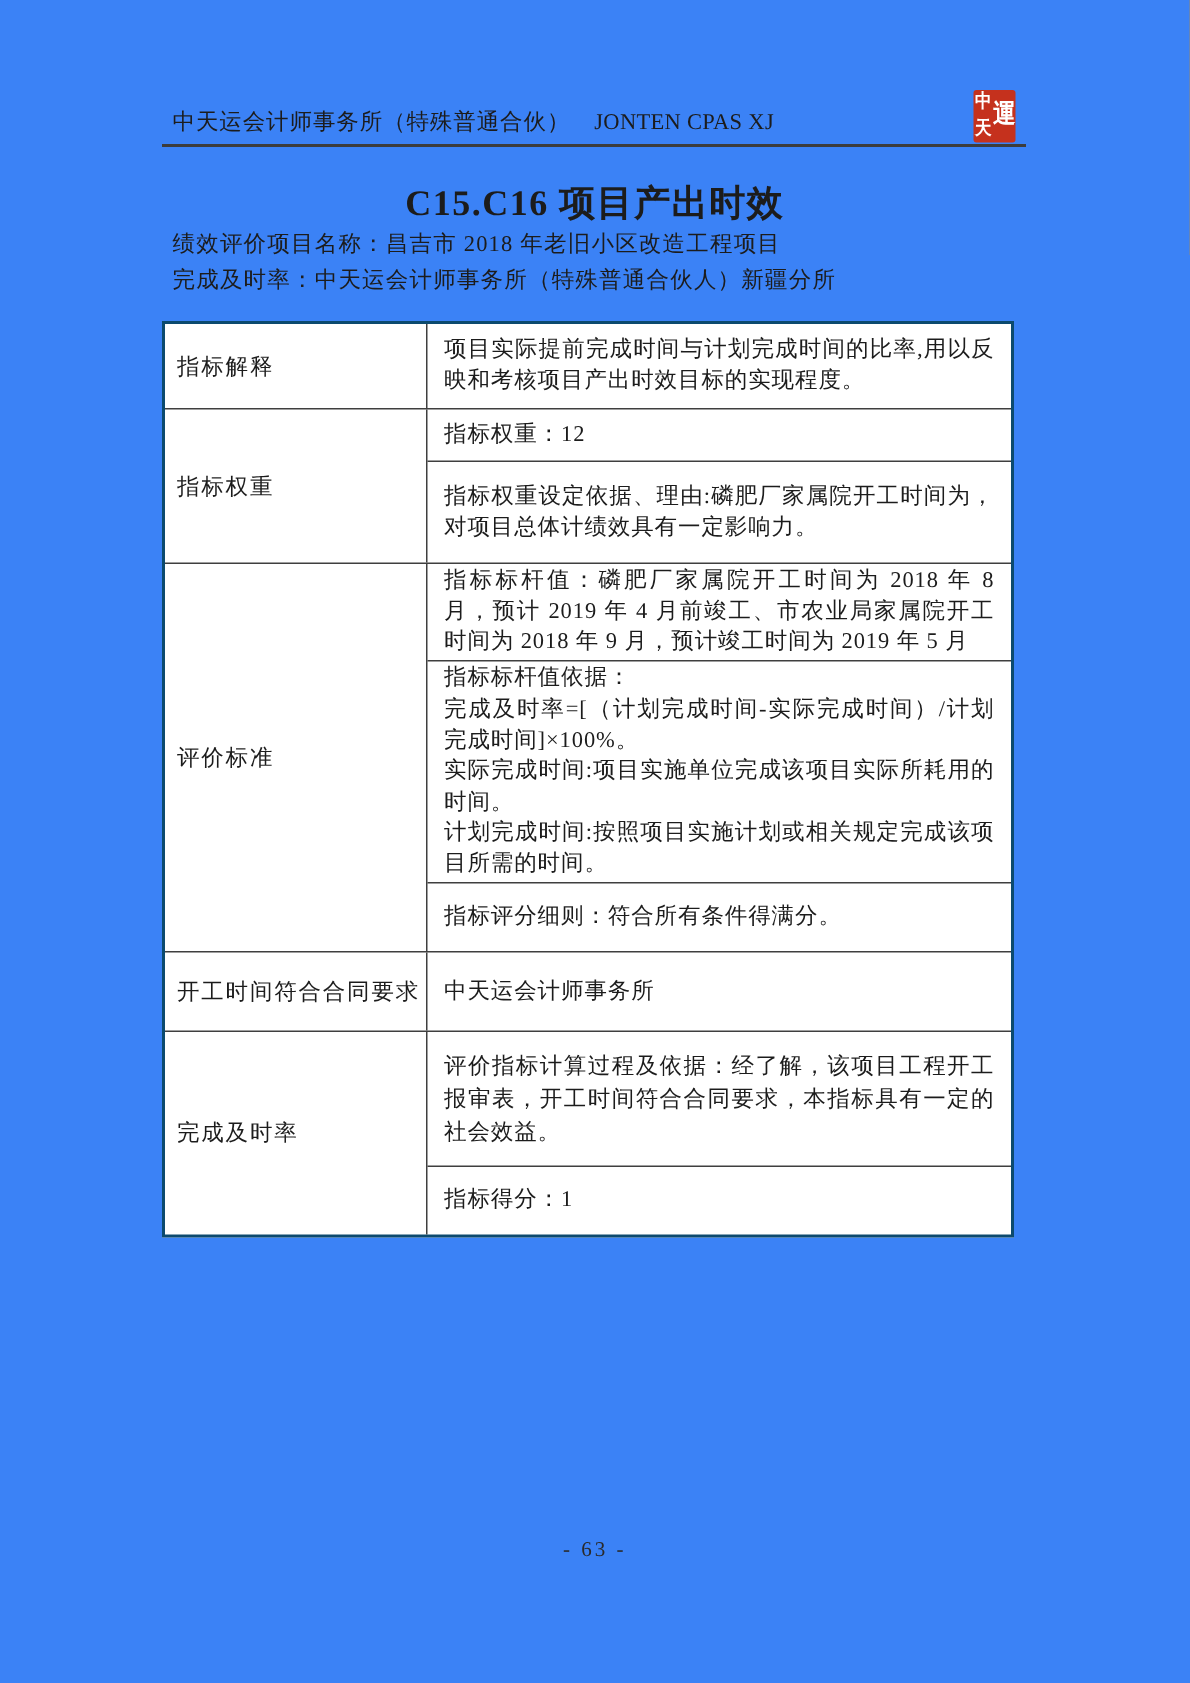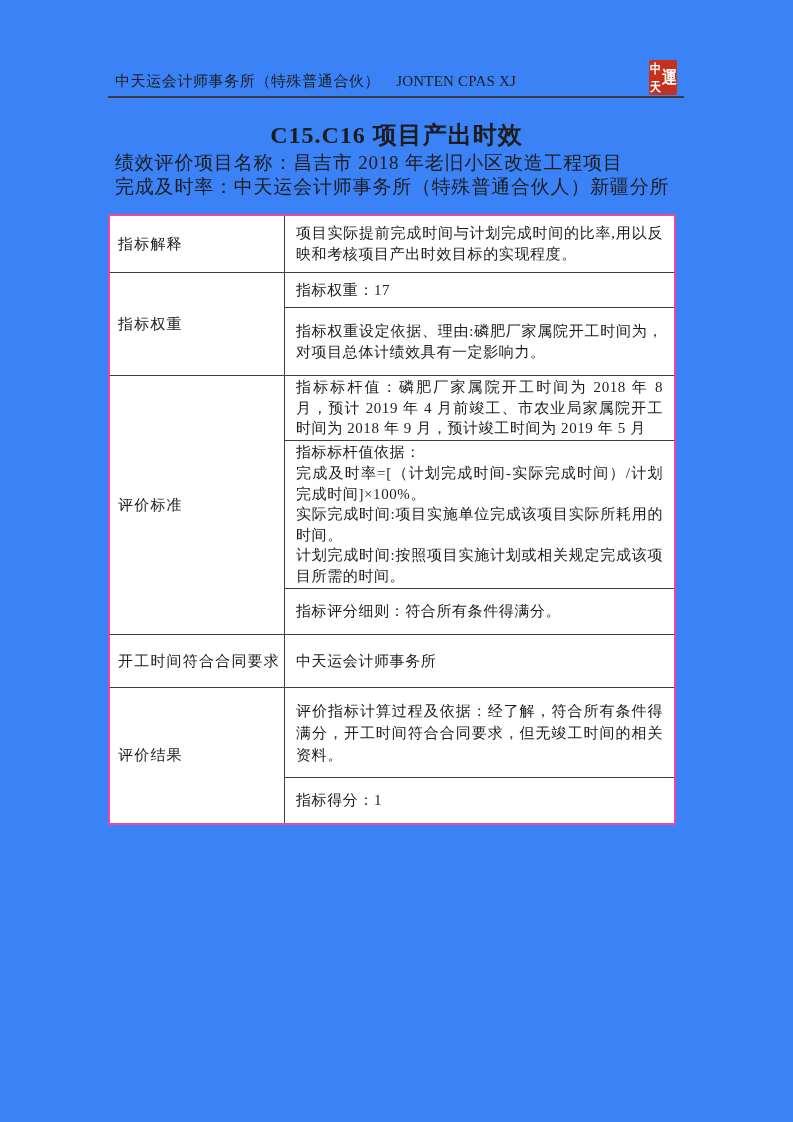--- a/index.html
+++ b/index.html
@@ -51,30 +51,30 @@
     left: 0; top: 119px;
     width: 100%;
     text-align: center;
     font-size: 24px;
     font-weight: bold;
     letter-spacing: 1px;
   }
   .meta {
     position: absolute;
     left: 115px; top: 151px;
-    font-size: 19px;
+    font-size: 15px;
     letter-spacing: 0.8px;
   }
   .meta div { line-height: 24px; }
   
   .tbl {
     position: absolute;
     left: 108px; top: 214px;
     width: 568px;
-    border: 2px solid #ec4899;
+    border: 2px solid #0c4a6e;
     background: #fff;
   }
   .trow { display: flex; border-bottom: 1.5px solid #3f3f3f; }
   .trow:last-child { border-bottom: none; }
   .tlabel {
     width: 175px;
     flex: 0 0 175px;
     border-right: 1.5px solid #3f3f3f;
     display: flex;
     align-items: center;
@@ -150,21 +150,21 @@
         <div class="tcell h56">
             <div>项目实际提前完成时间与计划完成时间的比率,用以反映和考核项目产出时效目标的实现程度。</div>
           </div>
       </div>
     </div>
 
     <div class="trow">
       <div class="tlabel">指标权重</div>
       <div class="tcells">
         <div class="tcell h35 one">
-            <div>指标权重：17</div>
+            <div>指标权重：12</div>
           </div>
         <div class="tcell h67">
             <div>指标权重设定依据、理由:磷肥厂家属院开工时间为，对项目总体计绩效具有一定影响力。</div>
           </div>
       </div>
     </div>
 
     <div class="trow">
       <div class="tlabel">评价标准</div>
       <div class="tcells">
@@ -186,27 +186,28 @@
     <div class="trow">
       <div class="tlabel">开工时间符合合同要求</div>
       <div class="tcells">
         <div class="tcell h52 one">
             <div>中天运会计师事务所</div>
           </div>
       </div>
     </div>
 
     <div class="trow">
-      <div class="tlabel">评价结果</div>
+      <div class="tlabel">完成及时率</div>
       <div class="tcells">
         <div class="tcell h90">
-            <div>评价指标计算过程及依据：经了解，符合所有条件得满分，开工时间符合合同要求，但无竣工时间的相关资料。</div>
+            <div>评价指标计算过程及依据：经了解，该项目工程开工报审表，开工时间符合合同要求，本指标具有一定的社会效益。</div>
           </div>
         <div class="tcell h45 one">
             <div>指标得分：1</div>
           </div>
       </div>
     </div>
 
   </div>
 
+  <div class="pagenum">- 63 -</div>
 
 </div>
 
 </body></html>

